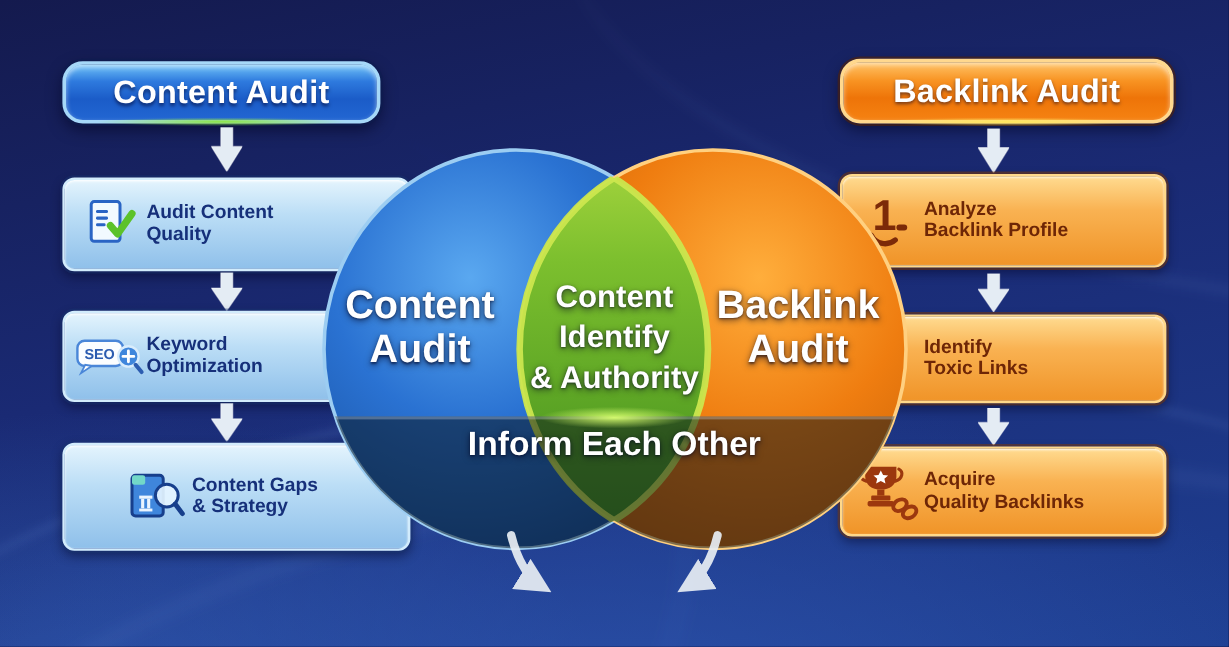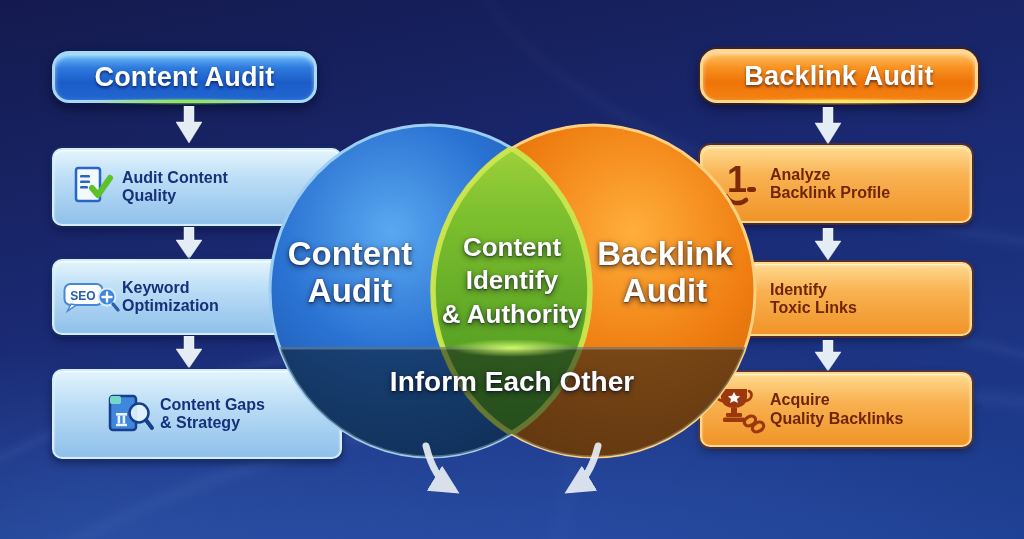--- a/index.html
+++ b/index.html
@@ -296,17 +296,17 @@
     <div>Content</div>
     <div>Identify</div>
     <div>&amp; Authority</div>
   </div>
 
   <div class="venn-label big" style="left:560px; top:236px; width:210px;">
     <div>Backlink</div>
     <div>Audit</div>
   </div>
 
-  <div class="venn-label banner" style="left:352px; top:366px; width:320px;">
+  <div class="venn-label banner" style="left:352px; top:354px; width:320px;">
     <span>Inform Each Other</span>
   </div>
 
 </div>
 
 </body></html>

